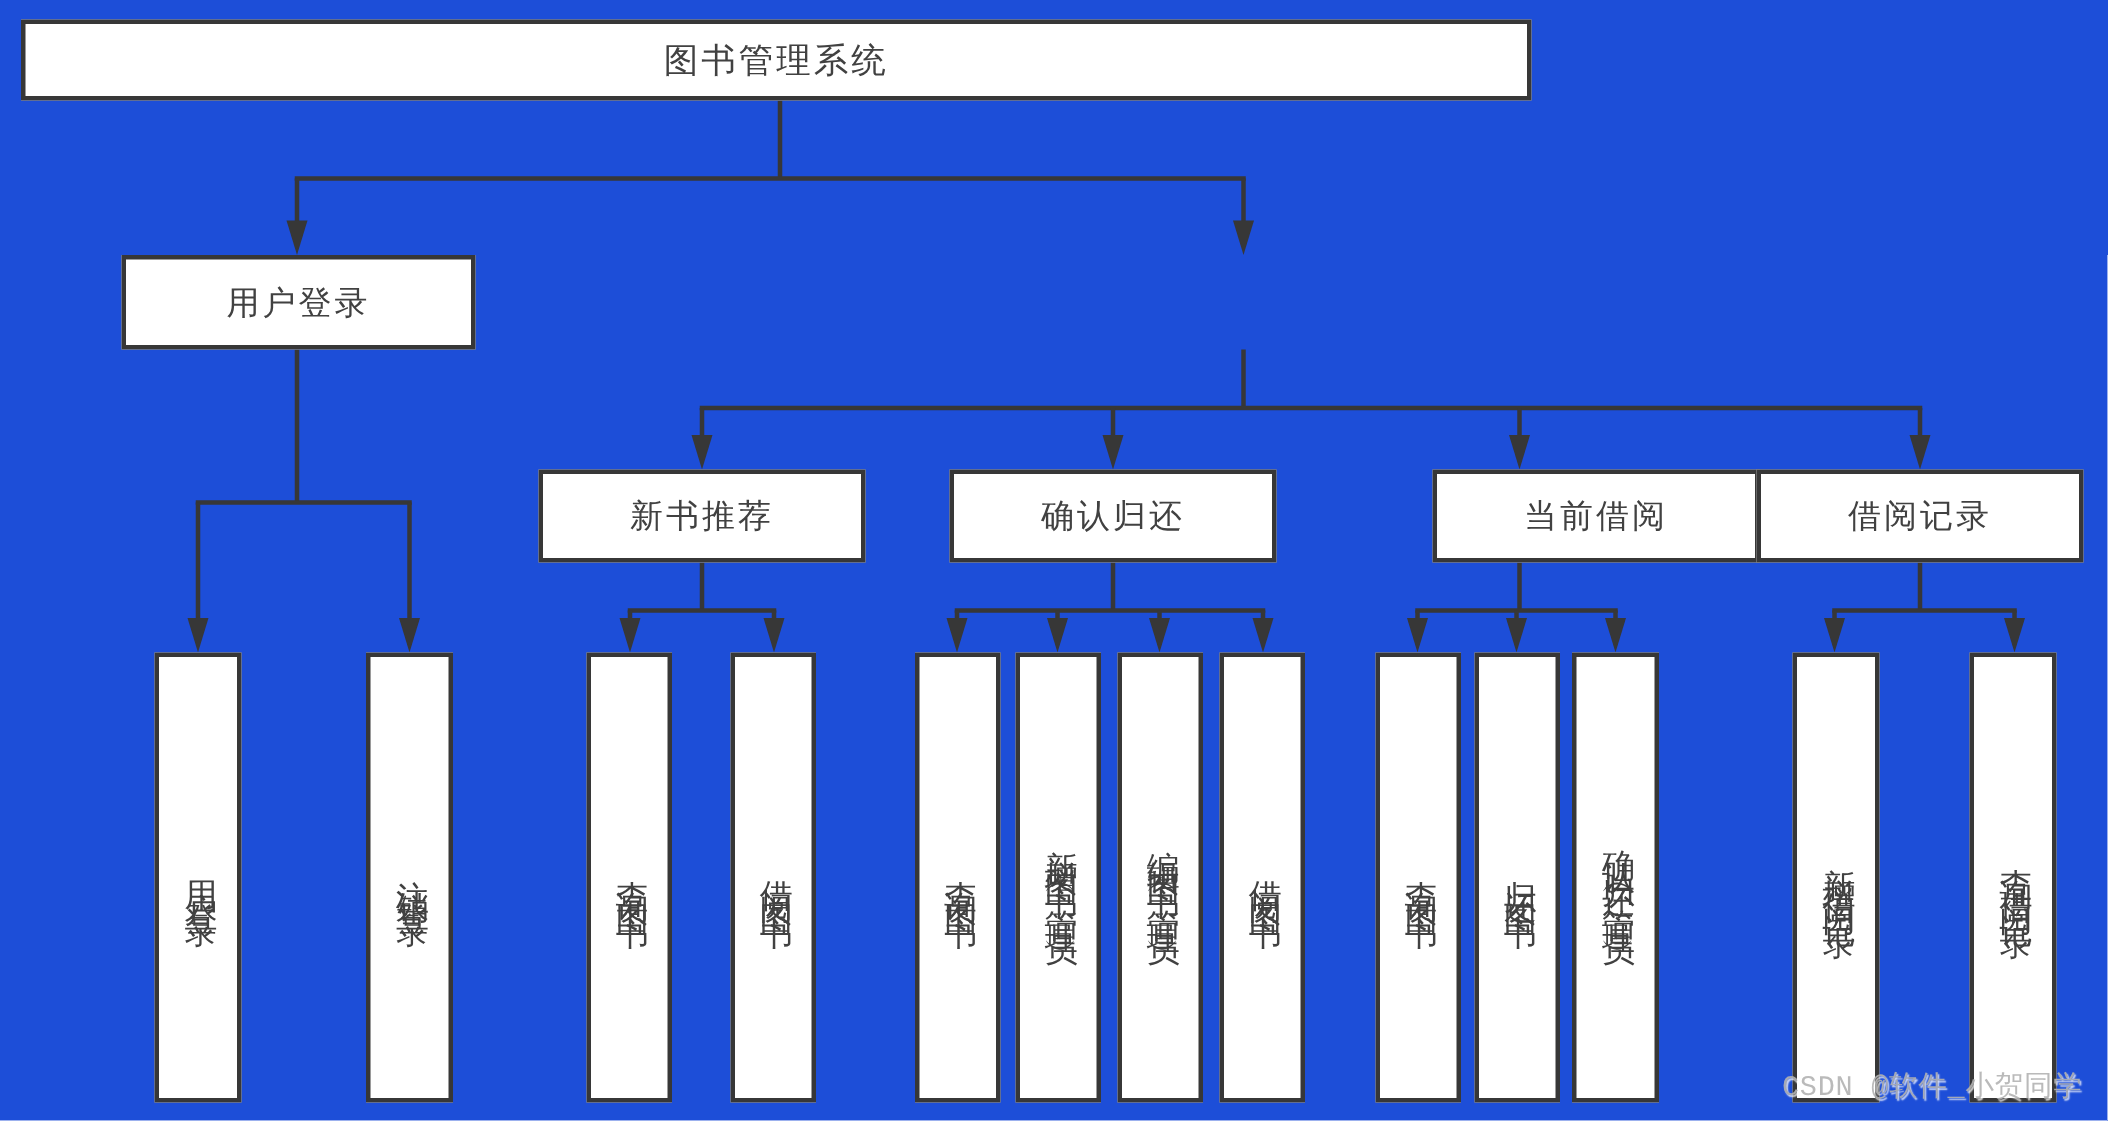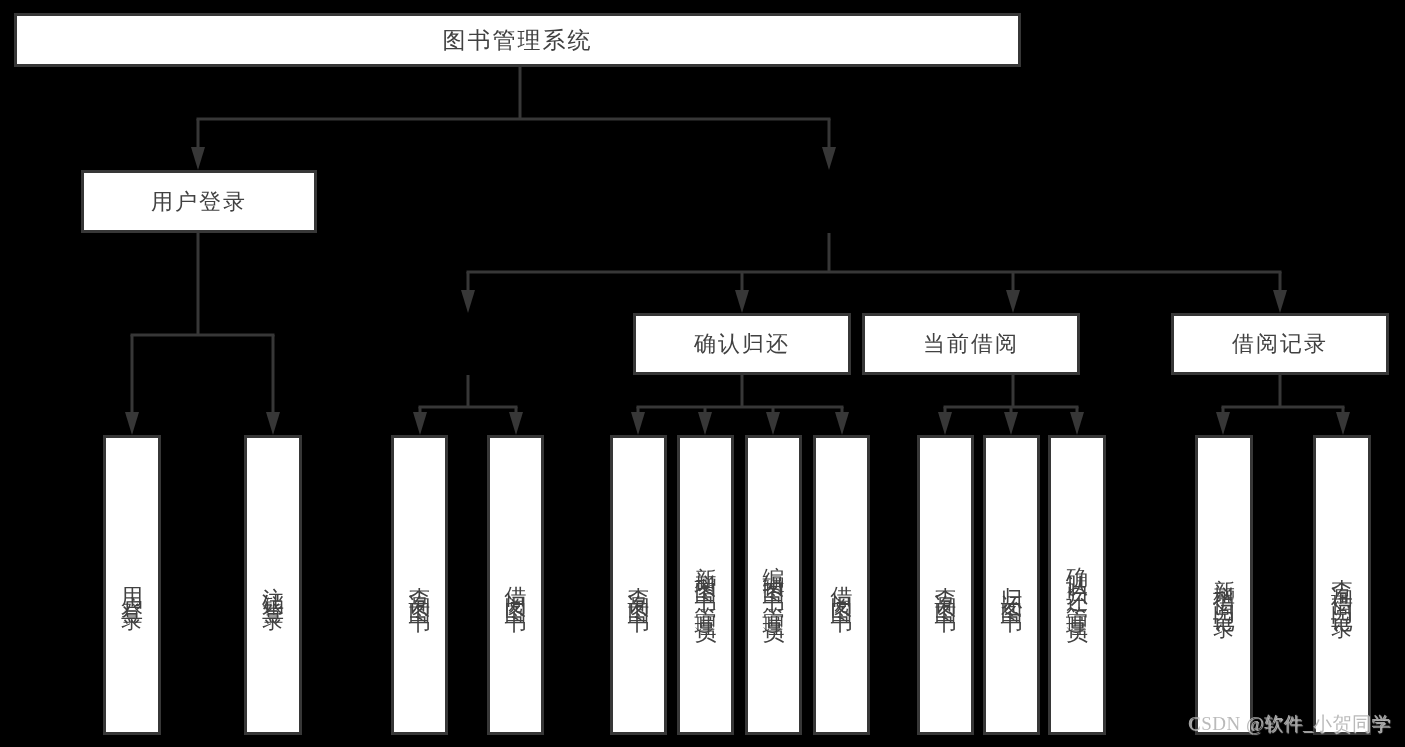--- a/index.html
+++ b/index.html
@@ -1,21 +1,21 @@
 <!DOCTYPE html>
 <html><head>
 <meta charset="utf-8">
 <style>
   html,body{margin:0;padding:0;background:#ffffff;}
   .canvas{
     position:relative;
     width:1405px;height:747px;
-    background:#000000;
+    background:#1d4ed8;
     overflow:hidden;
-    font-family:Liberation Serif, serif;
+    font-family:Liberation Mono, monospace;
     color:#3c3c3c;
   }
   .connectors{position:absolute;left:0;top:0;z-index:1;}
   .box{
     position:absolute;
     background:#ffffff;
     border:3px solid #373737;
     box-sizing:border-box;
     display:flex;align-items:center;justify-content:center;
     z-index:2;
@@ -118,24 +118,27 @@
   </svg>
 
   <div class="box root-box">
     <span class="h-label">图书管理系统</span>
   </div>
 
   <div class="box l2-box" style="left:81px;">
     <span class="h-label">用户登录</span>
   </div>
 
+  <div class="box l3-box" style="left:359px;">
+    <span class="h-label">新书推荐</span>
+  </div>
   <div class="box l3-box" style="left:633px;">
     <span class="h-label">确认归还</span>
   </div>
-  <div class="box l3-box" style="left:862px;">
+  <div class="box l3-box" style="left:955px;">
     <span class="h-label">当前借阅</span>
   </div>
   <div class="box l3-box" style="left:1171px;">
     <span class="h-label">借阅记录</span>
   </div>
 
   <div class="box leaf-box" style="left:103px;width:58px;">
     <span class="v-label">用户登录</span>
   </div>
   <div class="box leaf-box" style="left:244px;width:58px;">

